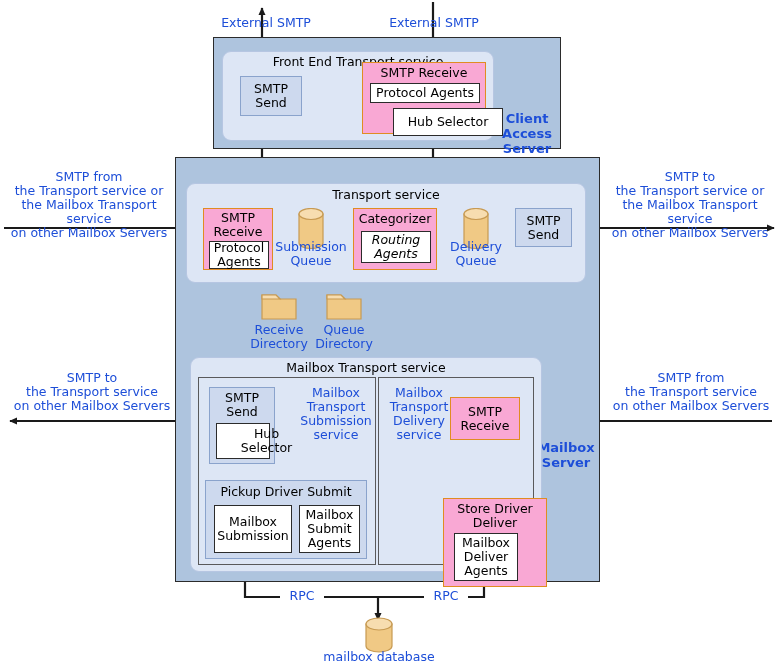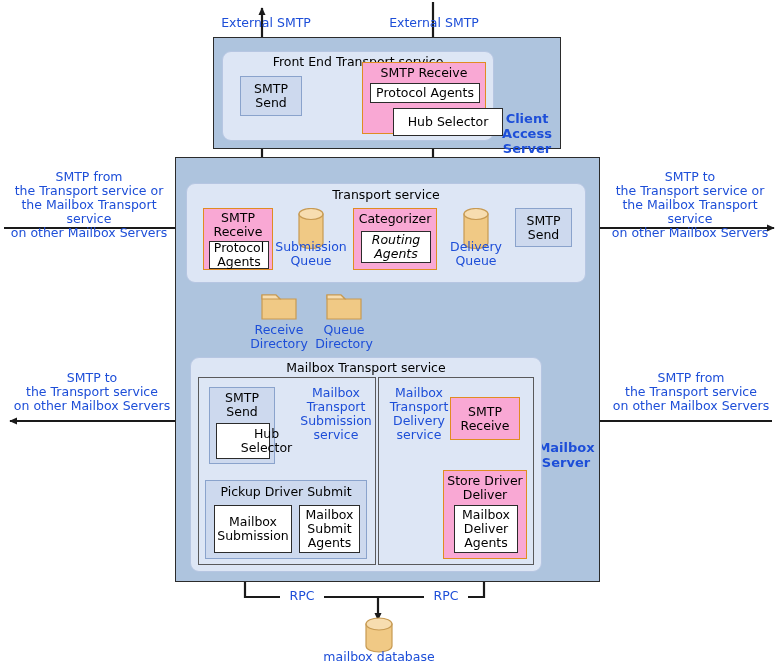--- a/index.html
+++ b/index.html
@@ -266,21 +266,21 @@
     <div>Transport</div>
     <div>Delivery</div>
     <div>service</div>
   </div>
 
   <div class="box orange ctr" style="left:450px;top:397px;width:70px;height:43px;flex-direction:column;">
     <span>SMTP</span>
     <span>Receive</span>
   </div>
 
-  <div class="box orange" style="left:443px;top:470px;width:84px;height:89px;">
+  <div class="box orange" style="left:443px;top:498px;width:104px;height:89px;">
     <div class="hdr" style="top:3px;">Store Driver</div>
     <div class="hdr" style="top:17px;">Deliver</div>
     <div class="box white ctr" style="left:10px;top:34px;width:64px;height:48px;flex-direction:column;">
       <span>Mailbox</span>
       <span>Deliver</span>
       <span>Agents</span>
     </div>
   </div>
 
 </div>

